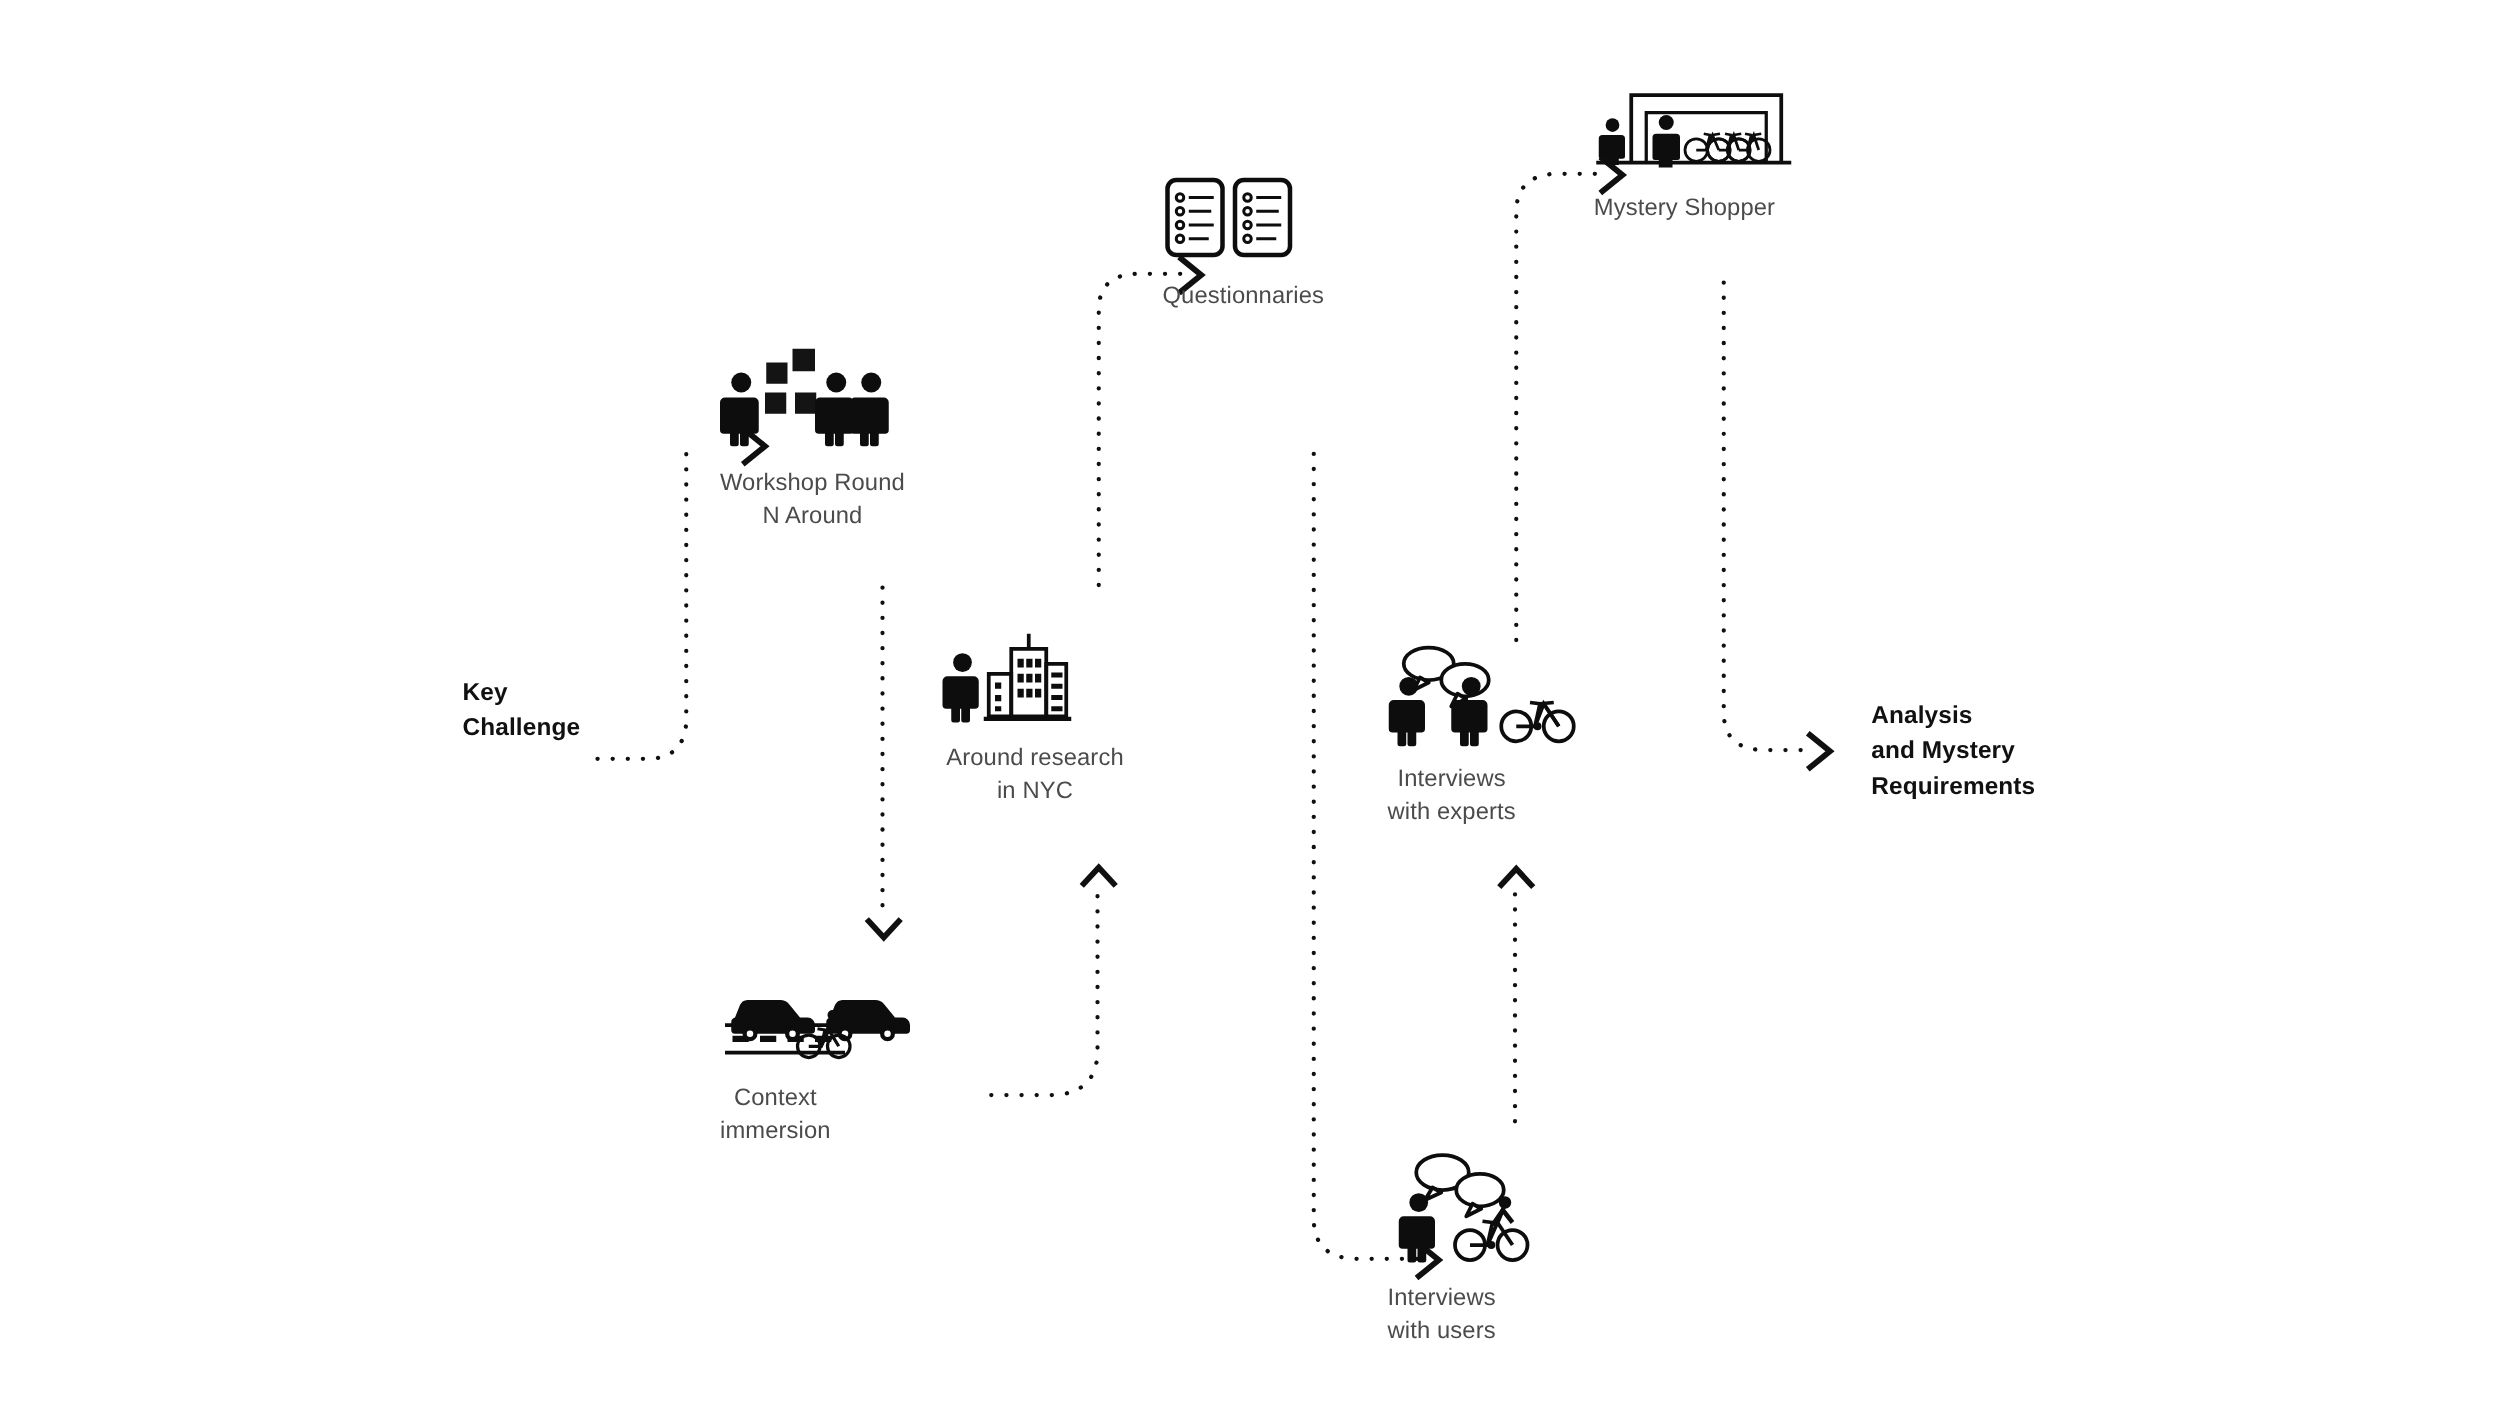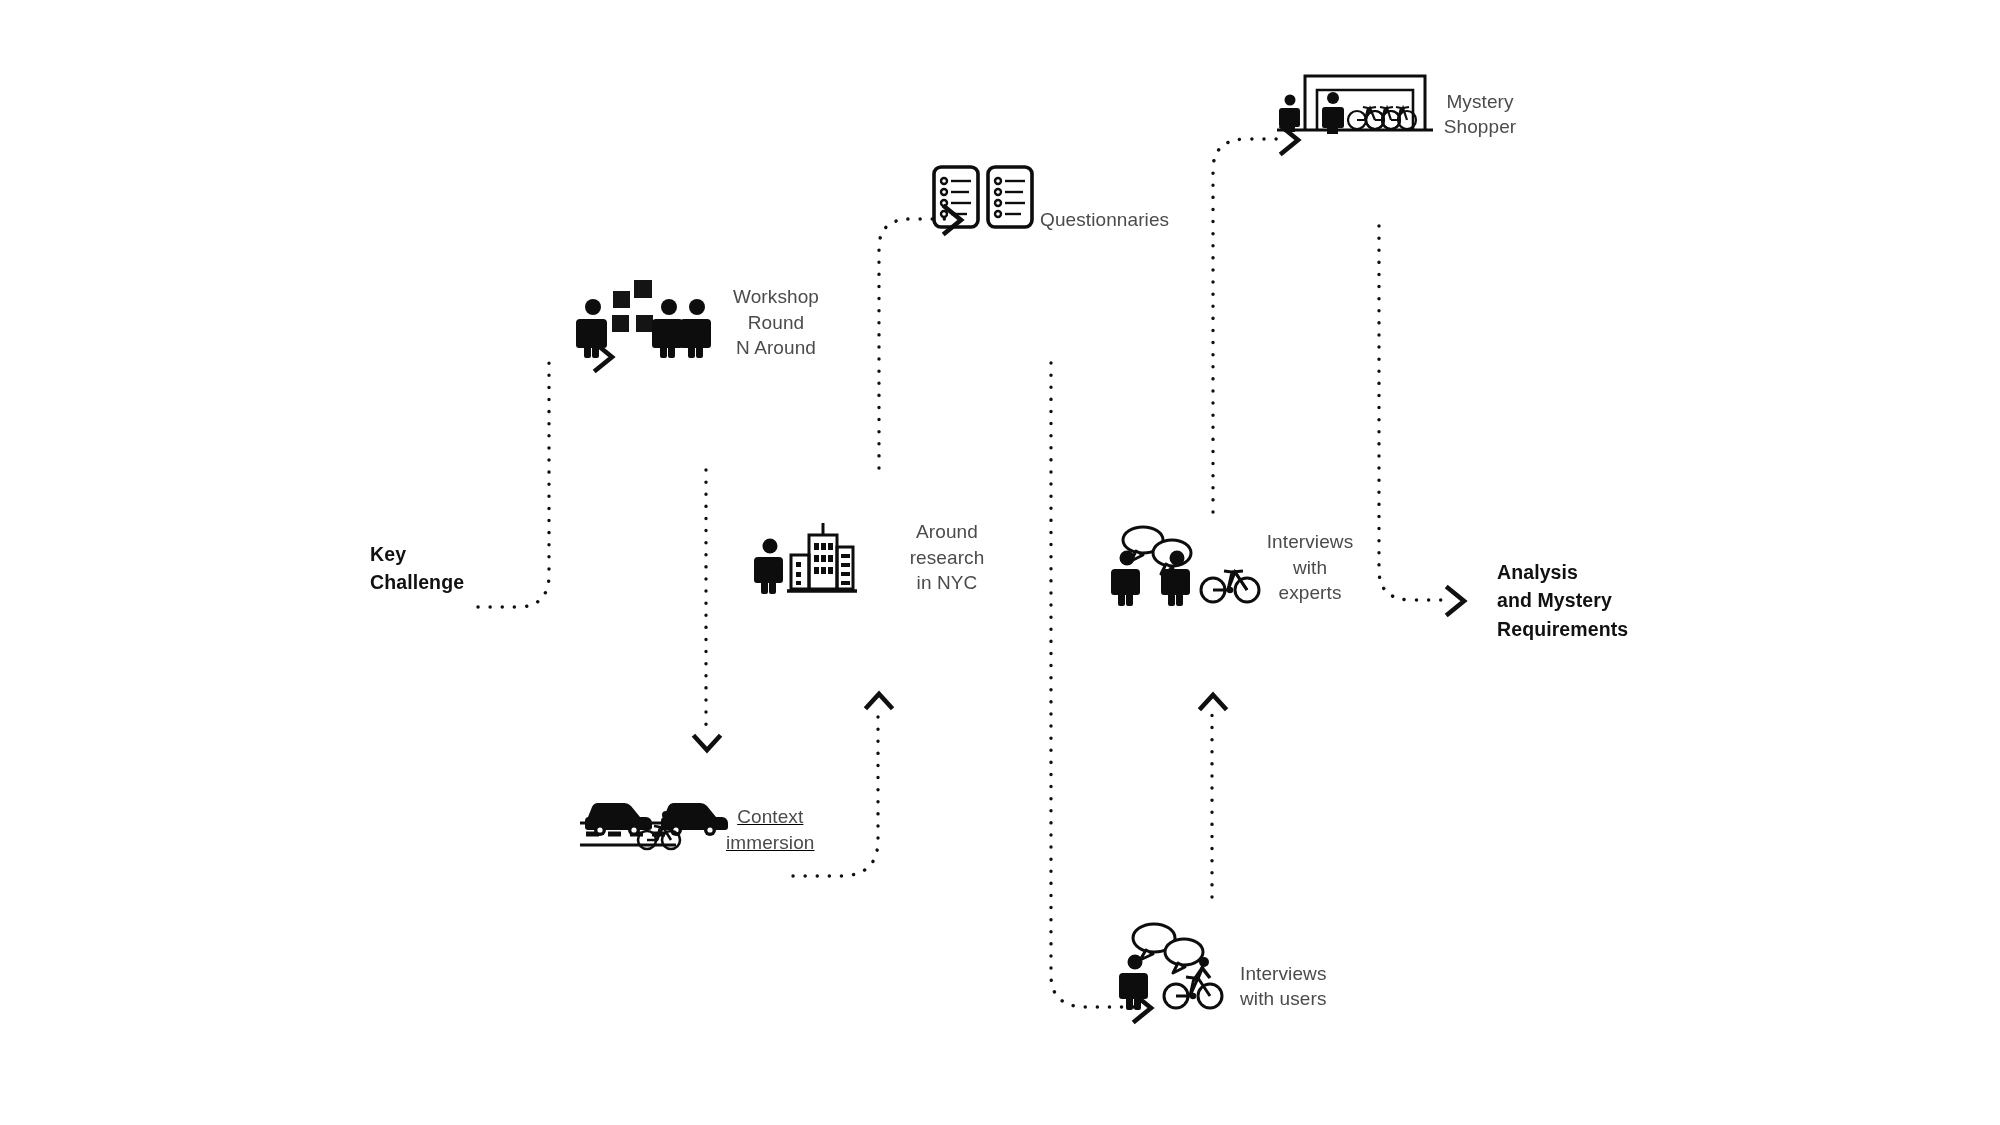--- a/index.html
+++ b/index.html
@@ -16,21 +16,22 @@
   }
   #canvas {
     position: absolute;
     inset: 0;
     width: 2000px;
     height: 1125px;
   }
   .node {
     position: absolute;
     display: flex;
-    align-items: flex-end;
+    flex-direction: column;
+    align-items: flex-start;
     justify-content: flex-start;
   }
   .node .icon-wrap {
     display: flex;
     align-items: flex-end;
     justify-content: center;
   }
   .node .caption {
     margin-top: 14px;
     text-align: center;
@@ -141,21 +142,21 @@
       <g fill="#0d0d0d" transform="translate(104,0)">
         <circle cx="17" cy="36" r="8"></circle>
         <path d="M7 48 h20 a4 4 0 0 1 4 4 v22 a3 3 0 0 1 -3 3 h-5 v8 a2 2 0 0 1 -2 2 h-3 a2 2 0 0 1 -2 -2 v-8 h-1 v8 a2 2 0 0 1 -2 2 h-3 a2 2 0 0 1 -2 -2 v-8 h-5 a3 3 0 0 1 -3 -3 v-22 a4 4 0 0 1 4 -4 z"></path>
       </g>
     </svg>
   </div>
   <div class="caption">Workshop Round
 N Around</div>
 </div>
 
-<div class="node" style="left:576px; top:790px; width:260px;text-decoration:underline;">
+<div class="node" style="left:576px; top:790px; width:260px;">
   <div class="icon-wrap">
     <svg width="150" height="62" viewBox="0 0 150 62">
 
       <line x1="4" y1="30" x2="100" y2="30" stroke="#0d0d0d" stroke-width="3"></line>
       <line x1="4" y1="52" x2="100" y2="52" stroke="#0d0d0d" stroke-width="3"></line>
       <line x1="10" y1="41" x2="96" y2="41" stroke="#0d0d0d" stroke-width="5" stroke-dasharray="13 9"></line>
 
       <g fill="#0d0d0d" transform="translate(6,2)">
         <path d="M6 22 l4 -10 a7 7 0 0 1 6 -4 h26 a9 9 0 0 1 7 3 l9 11 h6 a6 6 0 0 1 6 6 v4 a3 3 0 0 1 -3 3 h-61 a3 3 0 0 1 -3 -3 v-6 a4 4 0 0 1 3 -4 z"></path>
         <circle cx="18" cy="35" r="6" fill="#0d0d0d"></circle>
@@ -228,21 +229,21 @@
           <rect x="84" y="42" width="9" height="4"></rect>
           <rect x="84" y="51" width="9" height="4"></rect>
           <rect x="84" y="60" width="9" height="4"></rect>
       </g>
     </svg>
   </div>
   <div class="caption">Around research
 in NYC</div>
 </div>
 
-<div class="node" style="left:930px; top:163px; width:250px;">
+<div class="node" style="left:930px; top:140px; width:250px;">
   <div class="icon-wrap">
     <svg width="110" height="70" viewBox="0 0 110 70">
       <g fill="none" stroke="#0d0d0d" stroke-width="3.6">
         <rect x="4" y="4" width="44" height="60" rx="7"></rect>
         <rect x="58" y="4" width="44" height="60" rx="7"></rect>
       </g>
       <g fill="none" stroke="#0d0d0d" stroke-width="2.4">
 
         <circle cx="14" cy="18" r="3"></circle>
           <line x1="21" y1="18" x2="41" y2="18"></line>

